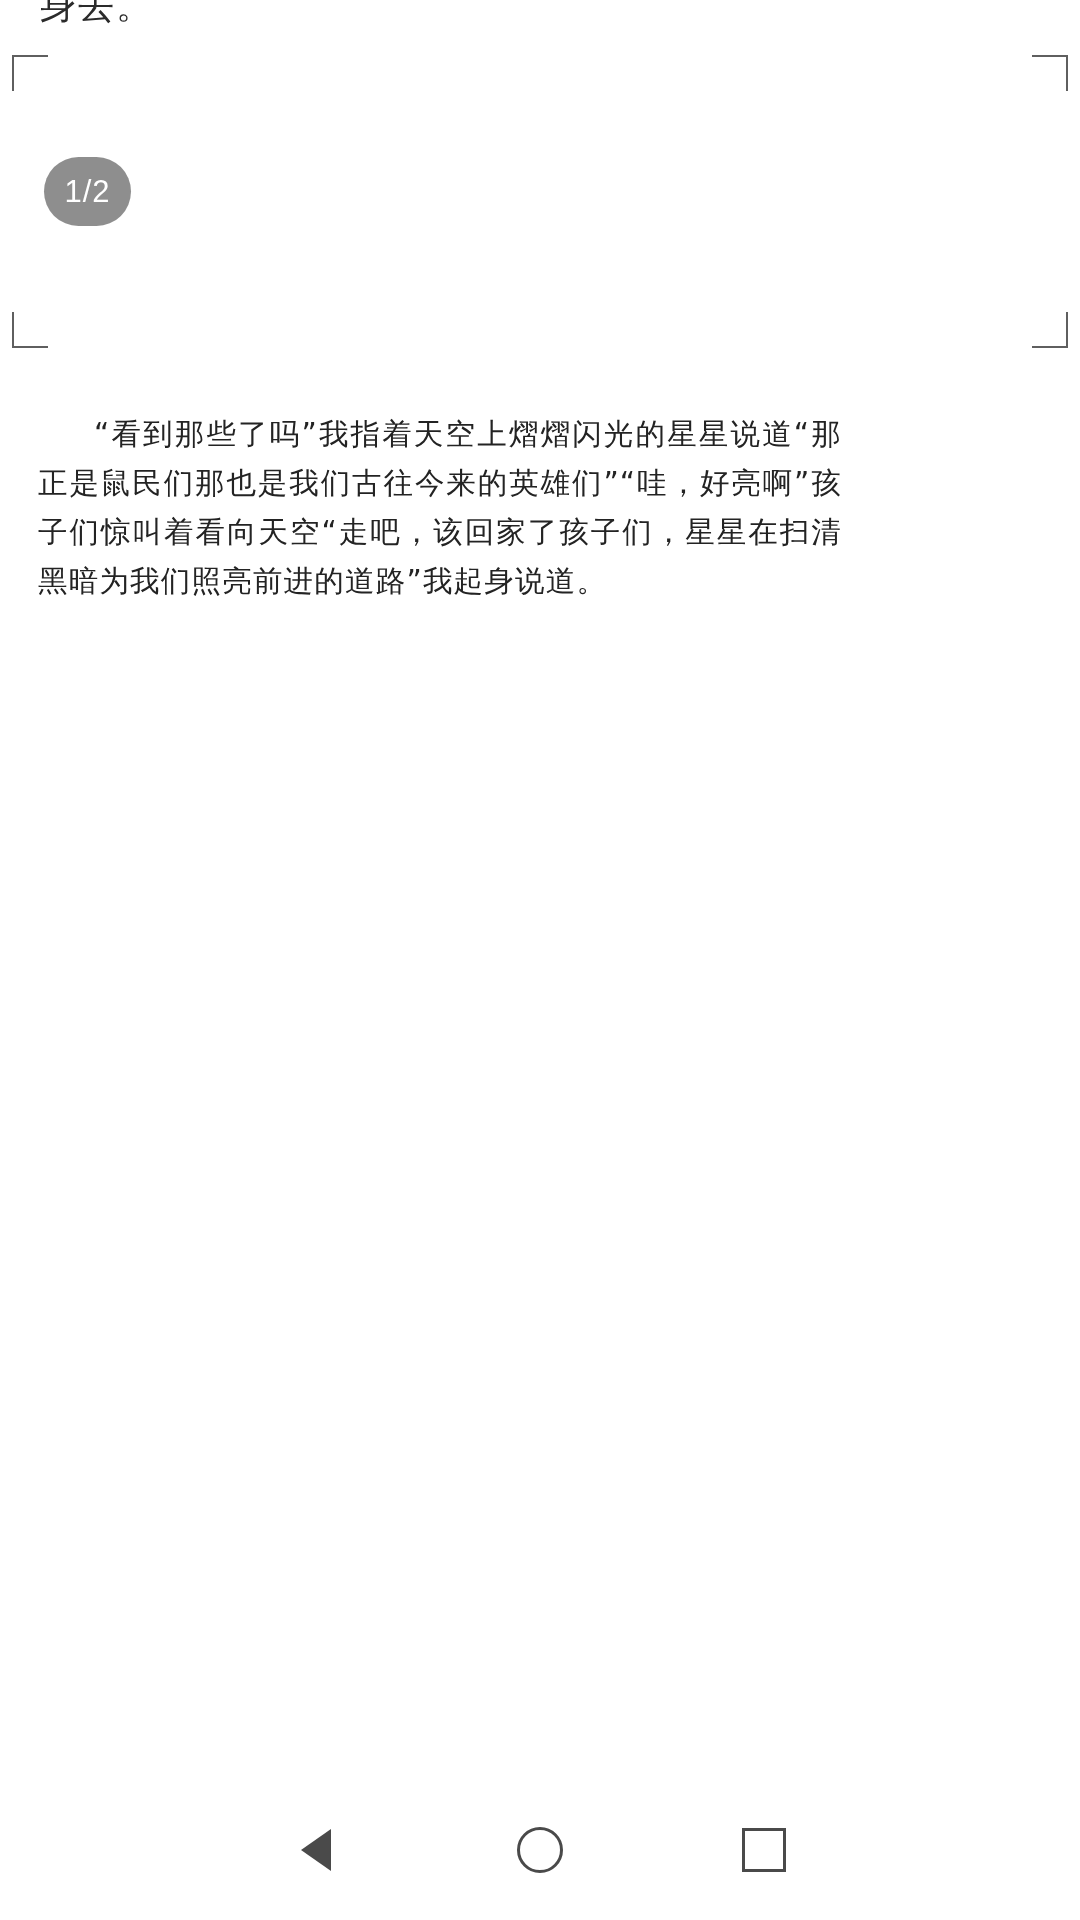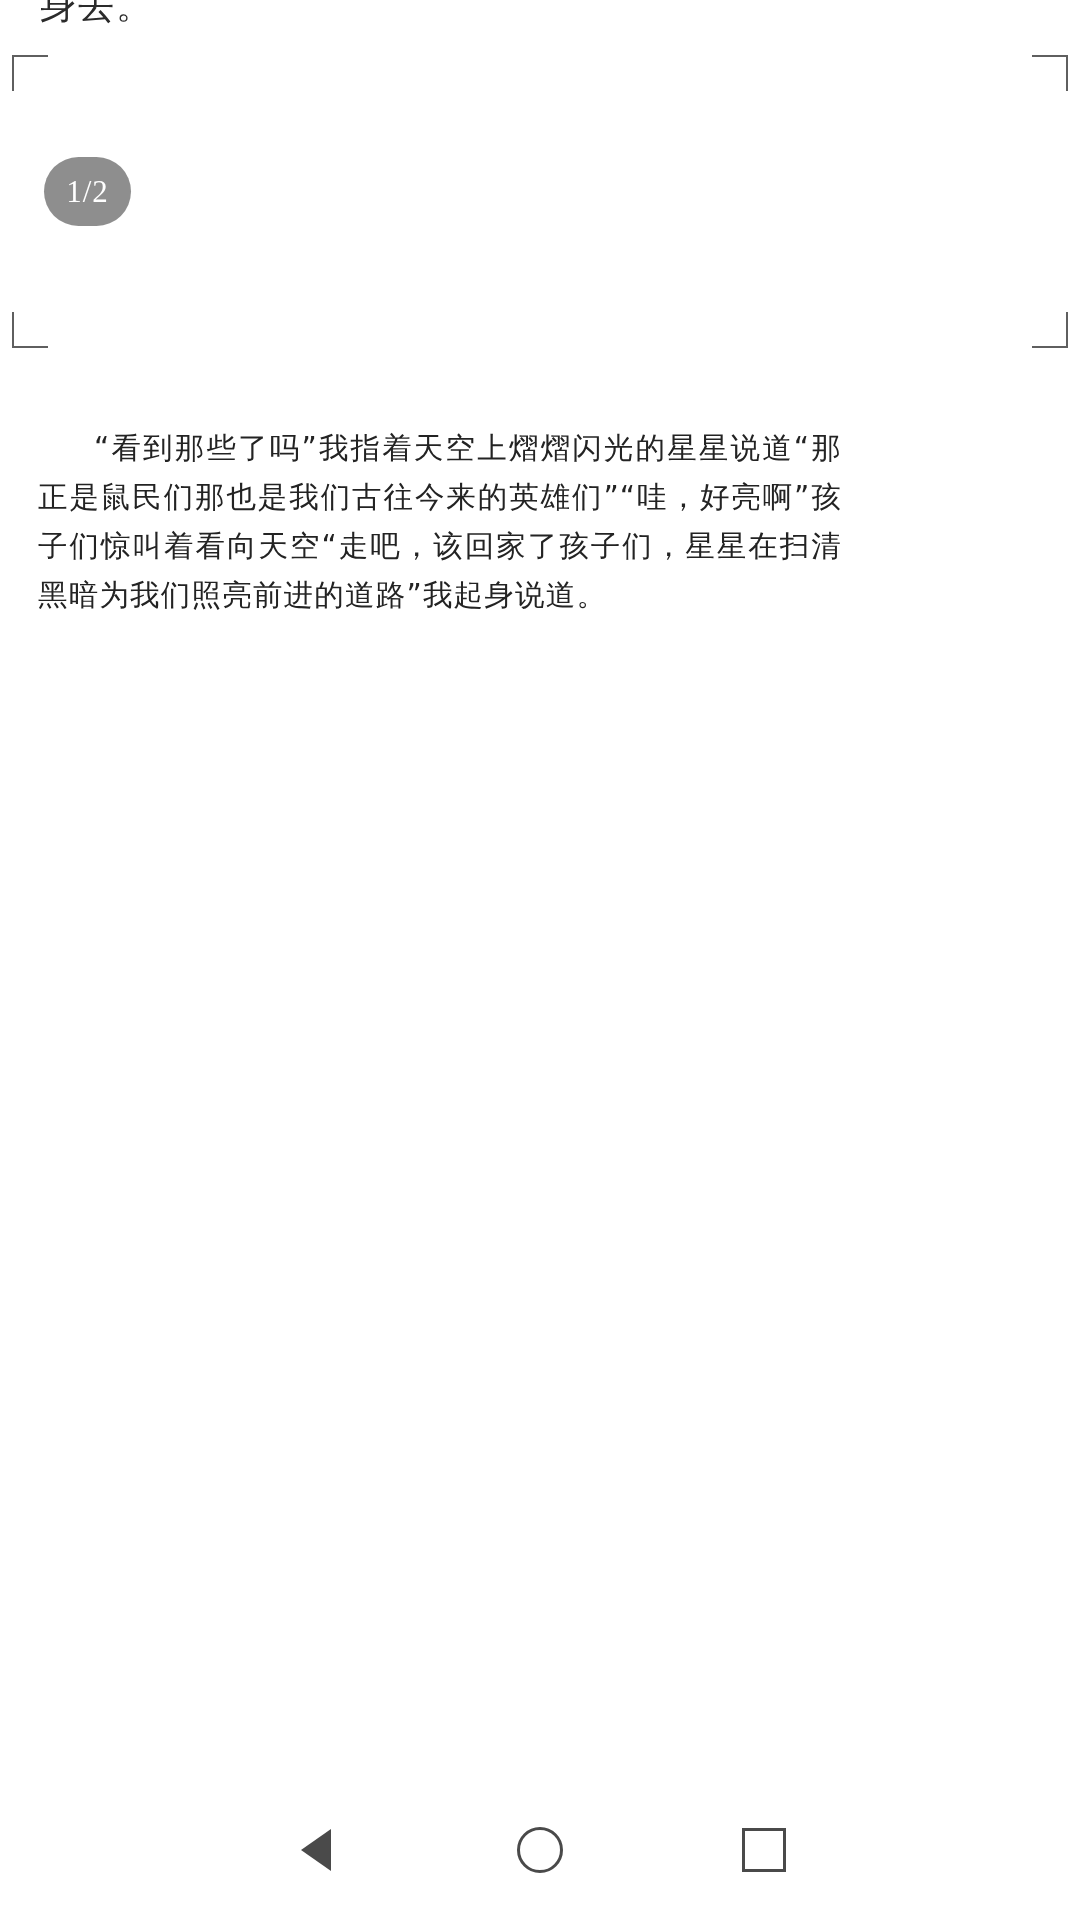--- a/index.html
+++ b/index.html
@@ -50,39 +50,39 @@
     width: 87px;
     height: 69px;
     border-radius: 36px;
     background: #8e8e8e;
     color: #ffffff;
     display: flex;
     align-items: center;
     justify-content: center;
     font-size: 31px;
     letter-spacing: 1px;
-    font-family: Liberation Serif, serif;
+    font-family: Liberation Sans, sans-serif;
     text-align: center;
   }
 
   
   .body-text {
     position: absolute;
     left: 38px;
     top: 408px;
     width: 804px;
     font-family: "DejaVu Sans", sans-serif;
     font-size: 29.5px;
     line-height: 49px;
     letter-spacing: 1.2px;
     color: #232323;
     text-align: justify;
   }
   .body-text p {
-    margin: 16px 0 1px 0;
+    margin: 2px 0 1px 0;
     text-indent: 56px;
   }
 
   
   .navbar {
     position: absolute;
     left: 0;
     bottom: 0;
     width: 1080px;
     height: 140px;

